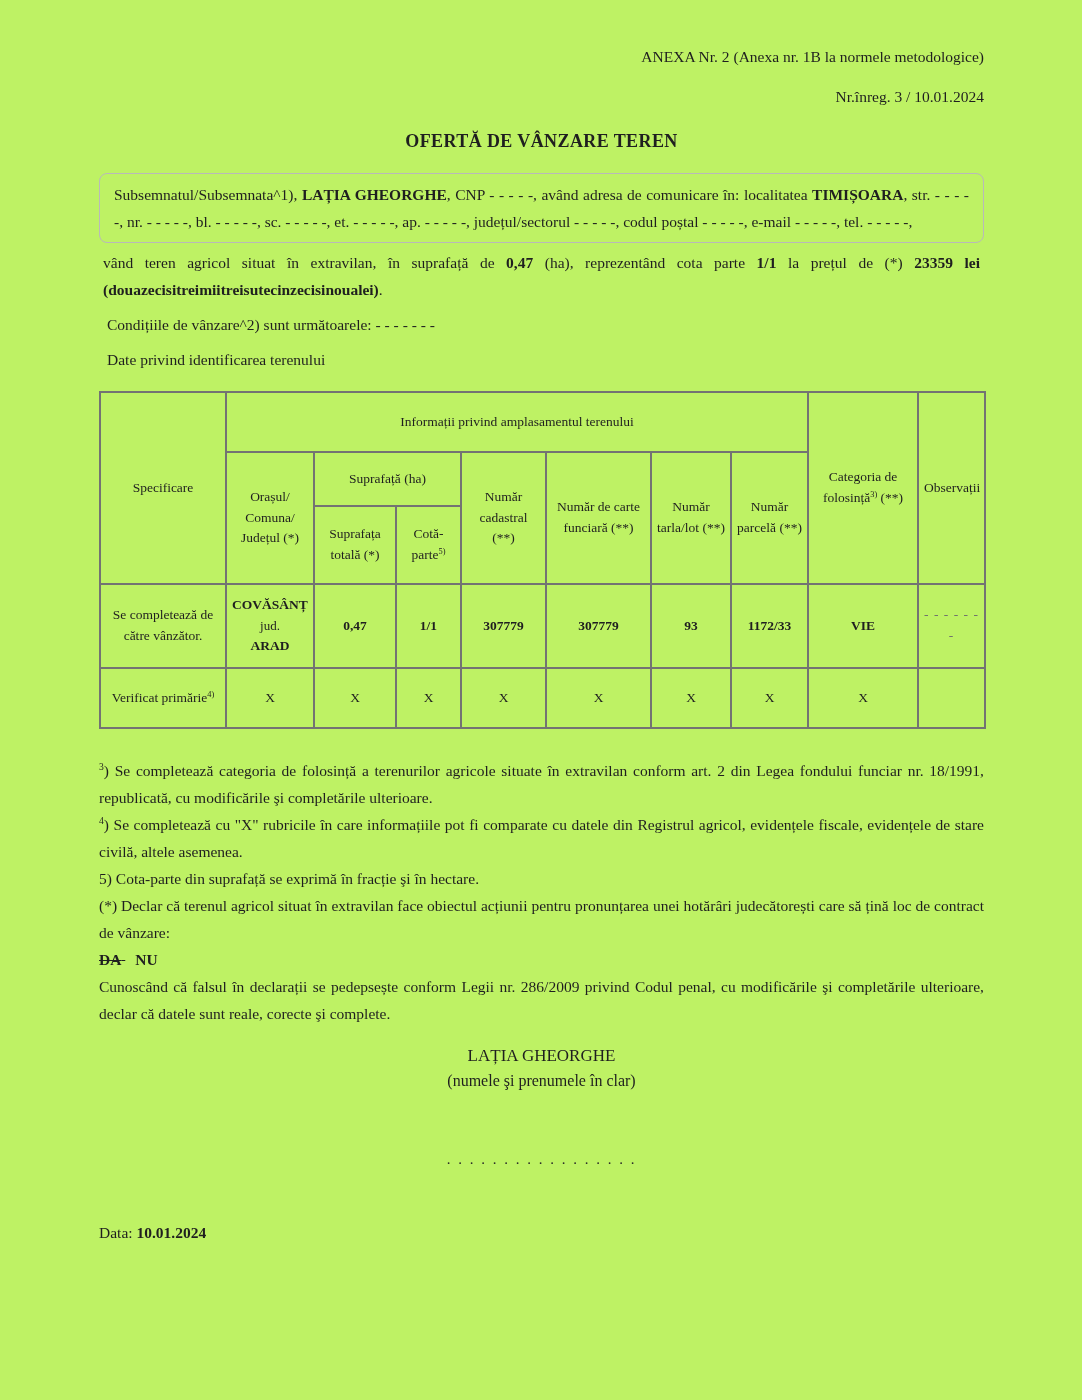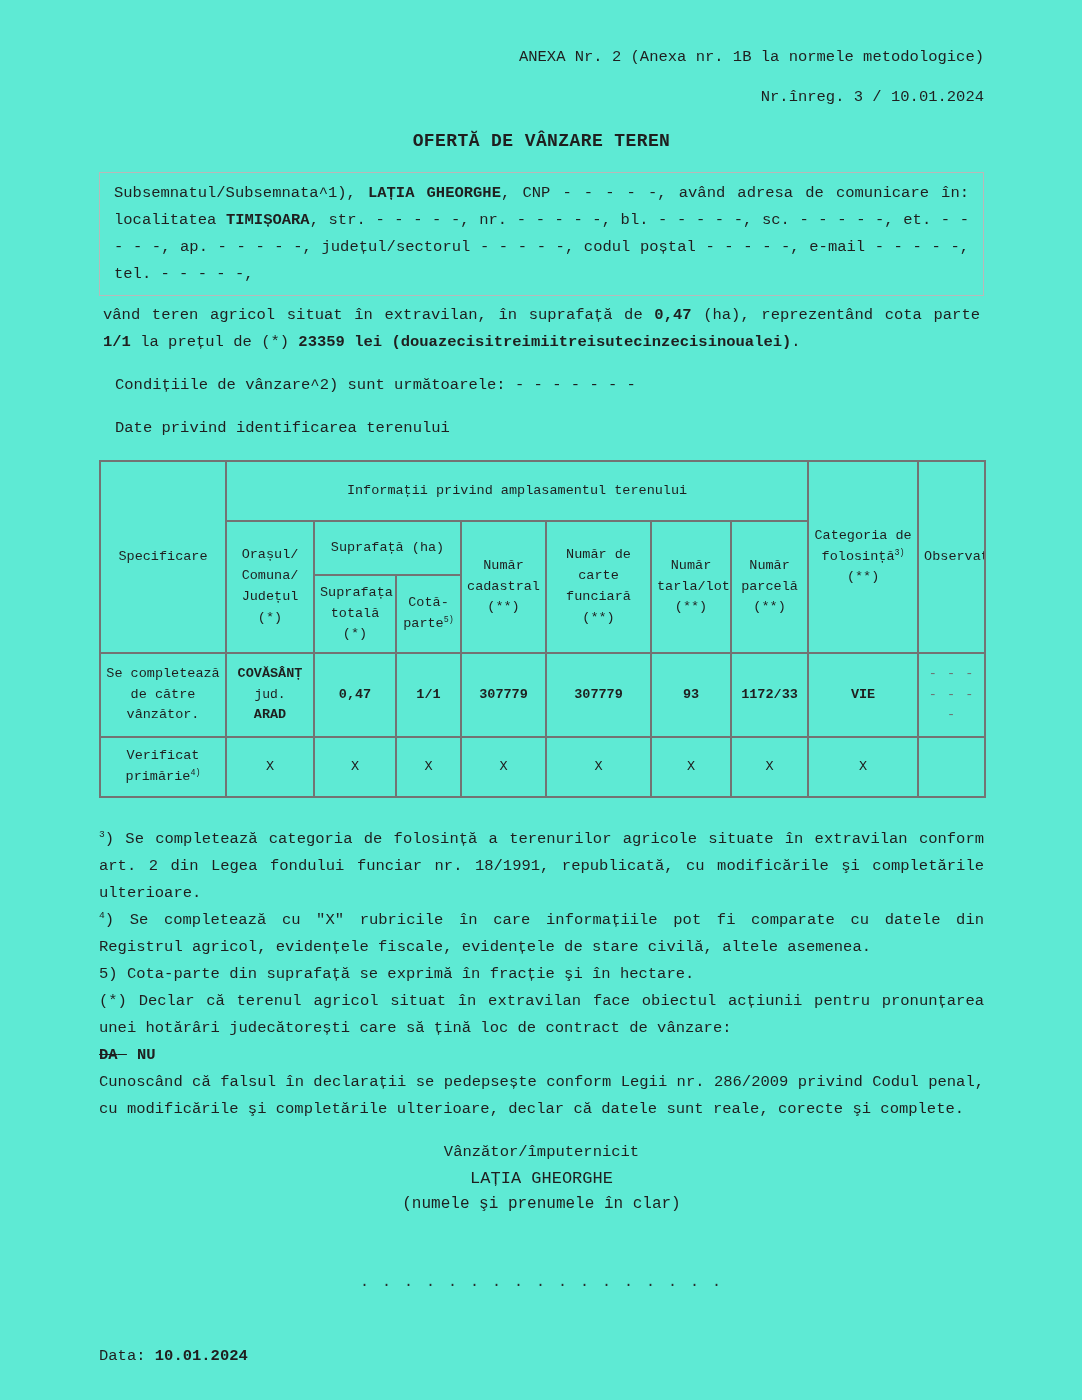--- a/index.html
+++ b/index.html
@@ -1,46 +1,46 @@
 <!DOCTYPE html>
 <html><head>
 <meta charset="utf-8">
 <style>
   html, body { margin:0; padding:0; background:#ffffff; }
   .page {
     position:relative;
     width:1082px; height:1400px;
     box-sizing:border-box;
     padding:48px 98px 0 99px;
-    background:#5eead4;
-    font-family:Liberation Mono, monospace;
+    background:#bef264;
+    font-family:Liberation Serif, serif;
     font-size:15.5px;
     color:#1f1f1f;
     overflow:hidden;
   }
   .b { font-weight:bold; }
   .right-align { text-align:right; }
   .reg-line { margin-top:22px; }
   .doc-title {
     margin-top:25px;
     text-align:center;
     font-weight:bold;
     font-size:18px;
     letter-spacing:0.4px;
   }
   .intro-box {
     margin-top:21px;
     border:1px solid #b9b9b9;
-    border-radius:0;
+    border-radius:8px;
     padding:7px 14px;
     line-height:27px;
     text-align:justify;
   }
   .para { margin:6px 4px 0; line-height:27px; text-align:justify; }
-  .line { margin:16px; line-height:27px; }
+  .line { margin:8px; line-height:27px; }
 
   table.land-table {
     margin-top:18px;
     border-collapse:collapse;
     table-layout:fixed;
     width:885px;
   }
   table.land-table td {
     border:2px solid #737373;
     text-align:center;
@@ -171,21 +171,20 @@
   <div class="notes">
     <p><sup>3</sup><span>) Se completează categoria de folosință a terenurilor agricole situate în extravilan conform art. 2 din Legea fondului funciar nr. 18/1991, republicată, cu modificările şi completările ulterioare.</span></p>
     <p><sup>4</sup><span>) Se completează cu "X" rubricile în care informațiile pot fi comparate cu datele din Registrul agricol, evidențele fiscale, evidențele de stare civilă, altele asemenea.</span></p>
     <p>5) Cota-parte din suprafață se exprimă în fracție şi în hectare.</p>
     <p>(*) Declar că terenul agricol situat în extravilan face obiectul acțiunii pentru pronunțarea unei hotărâri judecătorești care să țină loc de contract de vânzare:</p>
     <p class="danu"><span class="da-strike">DA</span><span class="nu-gap"></span><span>NU</span></p>
     <p>Cunoscând că falsul în declarații se pedepsește conform Legii nr. 286/2009 privind Codul penal, cu modificările şi completările ulterioare, declar că datele sunt reale, corecte şi complete.</p>
   </div>
 
   <div class="sig-block">
-    <div class="sig-role">Vânzător/împuternicit</div>
     <div class="sig-name">LAȚIA GHEORGHE</div>
     <div class="sig-note">(numele şi prenumele în clar)</div>
   </div>
 
   <div class="dotted-line">. . . . . . . . . . . . . . . . .</div>
 
   <div class="date-line">
     <span>Data: </span><span class="b">10.01.2024</span>
   </div>
 

